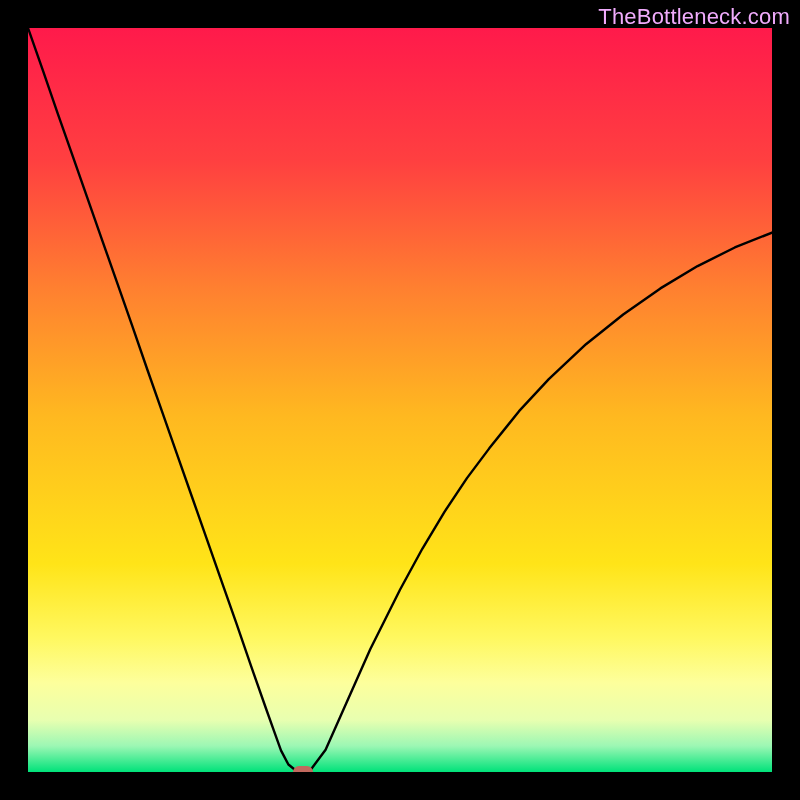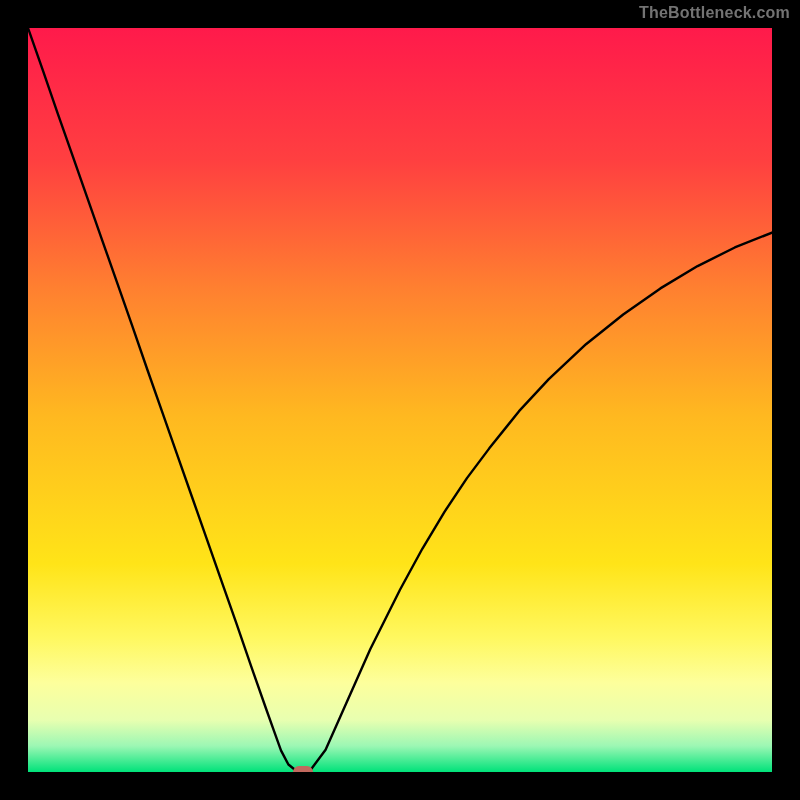--- a/index.html
+++ b/index.html
@@ -40,23 +40,23 @@
     width: 20px;
     height: 12px;
     border-radius: 6px;
     background: #c1695e;
     transform: translate(-50%, -50%);
   }
   .watermark {
     position: absolute;
     top: 4px;
     right: 10px;
-    color: #737373;
-    font-size: 16px;
-    font-weight: 700;
+    color: #f0abfc;
+    font-size: 22px;
+    font-weight: 400;
     letter-spacing: 0.2px;
   }
 </style>
 </head>
 <body>
 
 <div class="frame">
   <div class="plot-area">
     <svg class="gradient-bg" width="744" height="744" viewBox="0 0 744 744" preserveAspectRatio="none">
       <defs>

